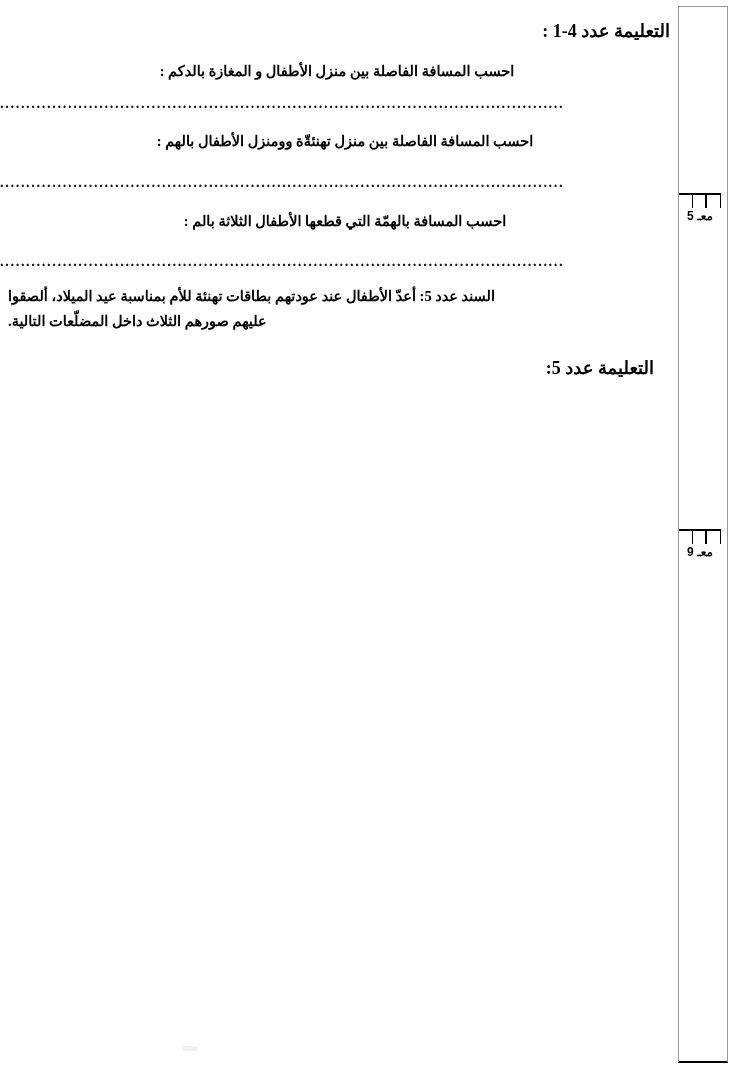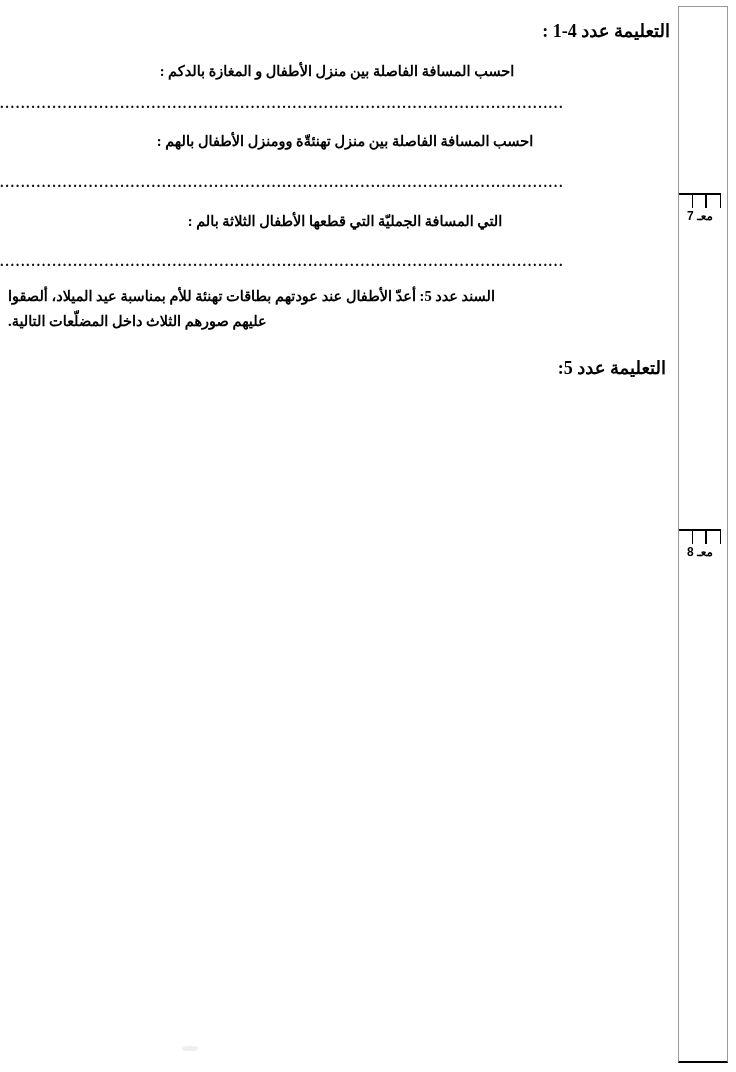--- a/index.html
+++ b/index.html
@@ -119,55 +119,55 @@
 <div id="page">
 
   <div class="margin-column">
 
     <div class="mark-group mark-g1">
       <div class="mark-cells">
         <span></span>
         <span></span>
         <span></span>
       </div>
-      <div class="mark-label">معـ 7</div>
+      <div class="mark-label">معـ 5</div>
     </div>
 
     <div class="mark-group mark-g2">
       <div class="mark-cells">
         <span></span>
         <span></span>
         <span></span>
       </div>
-      <div class="mark-label">معـ 8</div>
+      <div class="mark-label">معـ 9</div>
     </div>
 
   </div>
 
   <div class="content">
 
     <div class="abs q-heading" style="top:20px; right:8px; left:50px;">التعليمة عدد 4-1 :</div>
 
     <div class="abs line-text center-ish" style="top:52px; right:24px; left:20px;margin-top:8px;">احسب المسافة الفاصلة بين منزل الأطفال و المغازة بالدكم :</div>
 
     <div class="abs dots" style="top:96px; right:0px; left:0px;">............................................................................................................</div>
 
     <div class="abs line-text center-ish" style="top:130px; right:8px; left:20px;">احسب المسافة الفاصلة بين منزل تهنئةّة وومنزل الأطفال بالهم :</div>
 
     <div class="abs dots" style="top:175px; right:0px; left:0px;">............................................................................................................</div>
 
-    <div class="abs line-text center-ish" style="top:210px; right:8px; left:20px;">التي المسافة الجمليّة التي قطعها الأطفال الثلاثة بالم :</div>
+    <div class="abs line-text center-ish" style="top:210px; right:8px; left:20px;">احسب المسافة بالهمّة التي قطعها الأطفال الثلاثة بالم :</div>
 
     <div class="abs dots" style="top:254px; right:0px; left:0px;">............................................................................................................</div>
 
     <div class="abs line-text" style="top:285px; right:8px; left:8px; text-align:left;">السند عدد 5: أعدّ الأطفال عند عودتهم بطاقات تهنئة للأم بمناسبة عيد الميلاد، ألصقوا</div>
 
     <div class="abs line-text" style="top:310px; right:8px; left:8px; text-align:left;">عليهم صورهم الثلاث داخل المضلّعات التالية.</div>
 
-    <div class="abs q-heading" style="top:357px; right:12px; left:120px;">التعليمة عدد 5:</div>
+    <div class="abs q-heading" style="top:357px; right:24px; left:120px;">التعليمة عدد 5:</div>
 
   </div>
 
   <div class="abs">
     
     
     
     
     
   </div>

